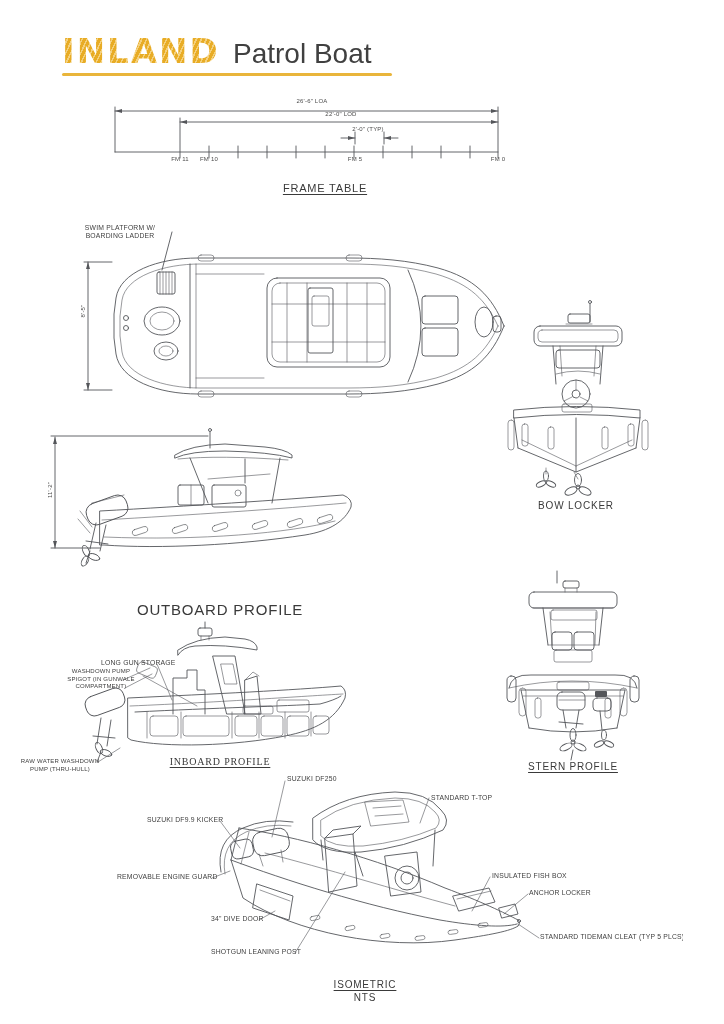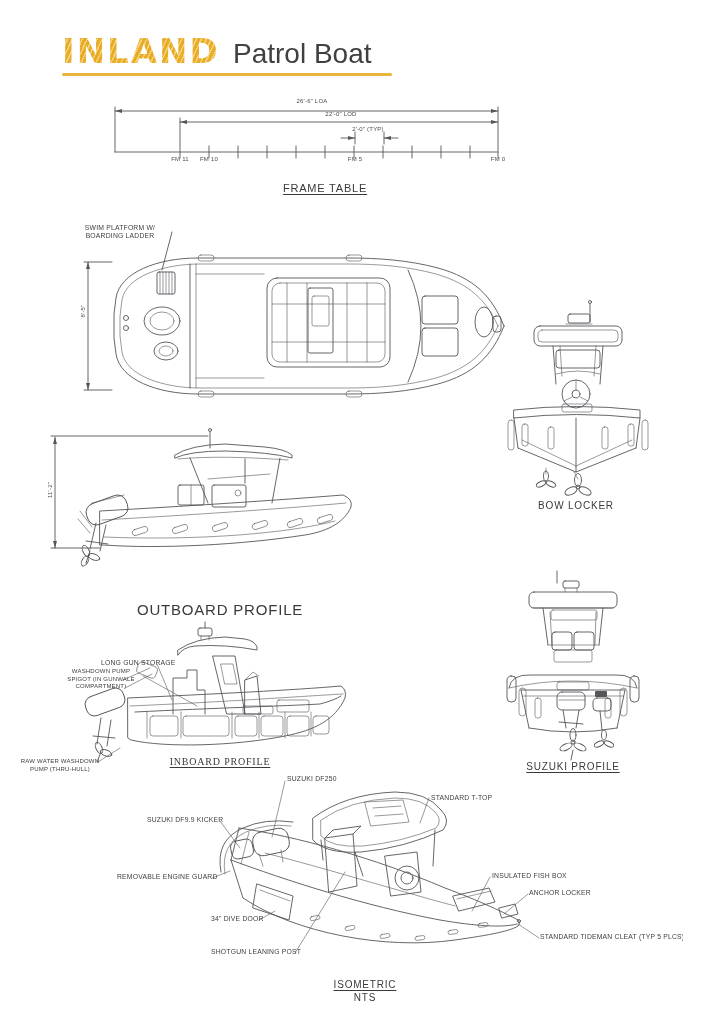--- a/index.html
+++ b/index.html
@@ -304,21 +304,21 @@
       <circle cx="68" cy="172" r="2"></circle>
         <path d="M68,180 L66,190"></path>
 
       <rect x="88" y="128" width="18" height="13" rx="4"></rect>
       <path d="M95,141 L97,160"></path>
       <ellipse cx="99" cy="165" rx="2.5" ry="5"></ellipse>
       <ellipse cx="94" cy="174" rx="5" ry="2.5" transform="rotate(-25 94 174)"></ellipse>
       <ellipse cx="104" cy="174" rx="5" ry="2.5" transform="rotate(25 104 174)"></ellipse>
     </g>
   </svg>
-  <div class="abs title u" style="left:473px;top:761px;width:200px;">SUZUKI PROFILE</div>
+  <div class="abs title u" style="left:473px;top:761px;width:200px;">STERN PROFILE</div>
 
   <svg class="abs" style="left:205px;top:768px;" width="345" height="215" viewBox="0 0 345 215">
     <g class="ln">
 
       <path d="M34,60 C90,68 170,90 240,120 C275,133 300,145 313,152"></path>
       <path d="M26,92 C80,112 160,138 235,152 C270,158 298,160 312,156"></path>
       <path class="thin" d="M60,85 C120,100 190,122 250,138"></path>
       <path d="M26,92 L38,130 C90,165 180,182 250,172 C285,167 306,163 313,158"></path>
       <path d="M313,152 Q316,155 313,158"></path>
       <path d="M34,60 L26,92"></path>

